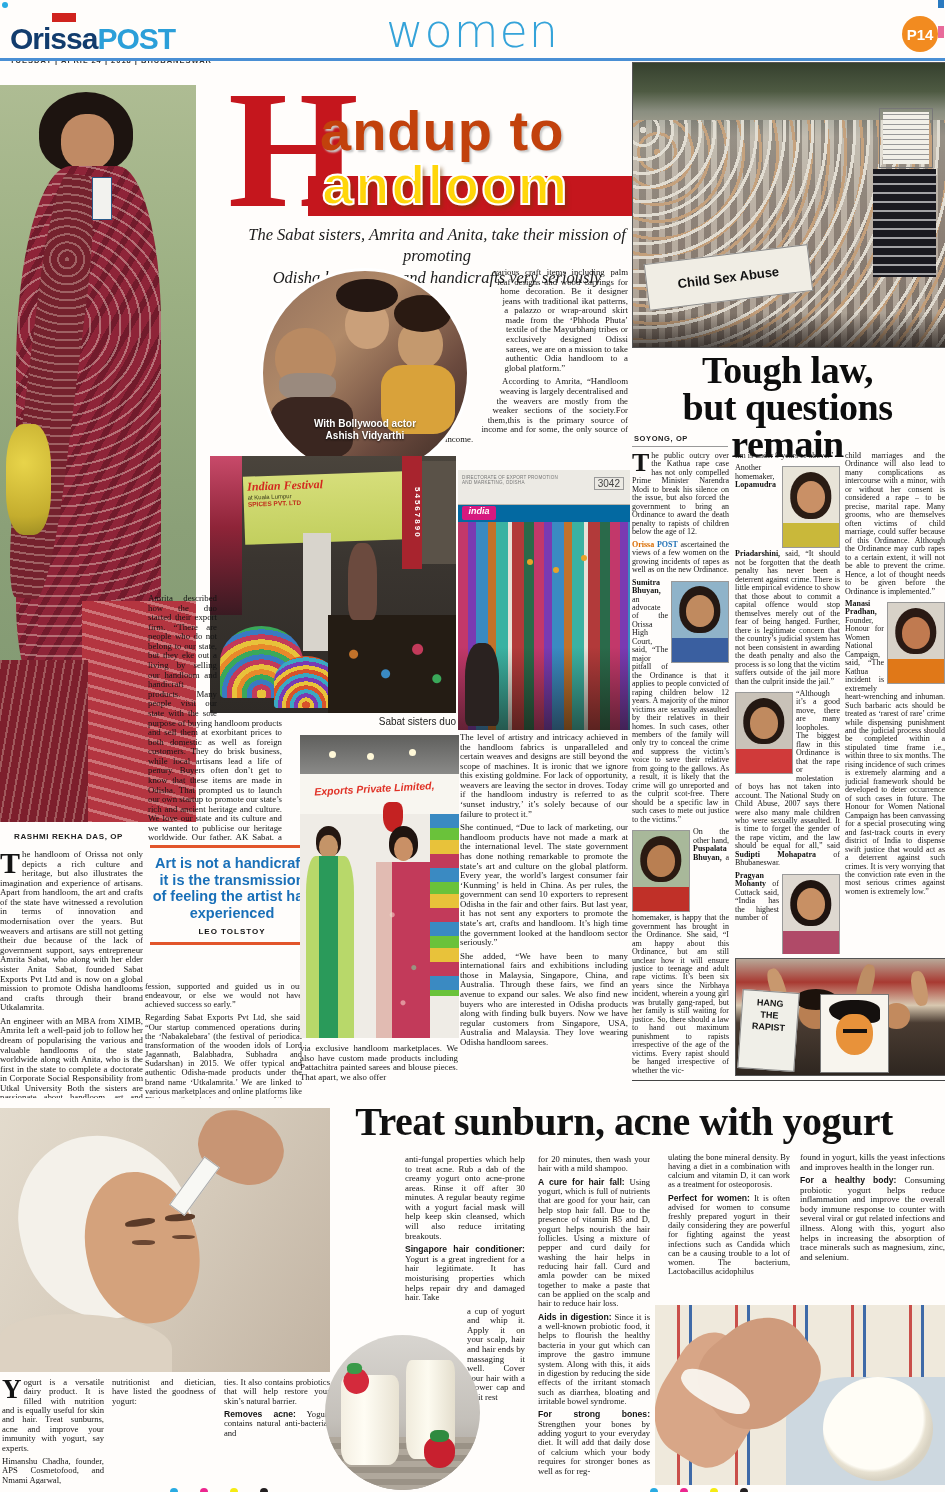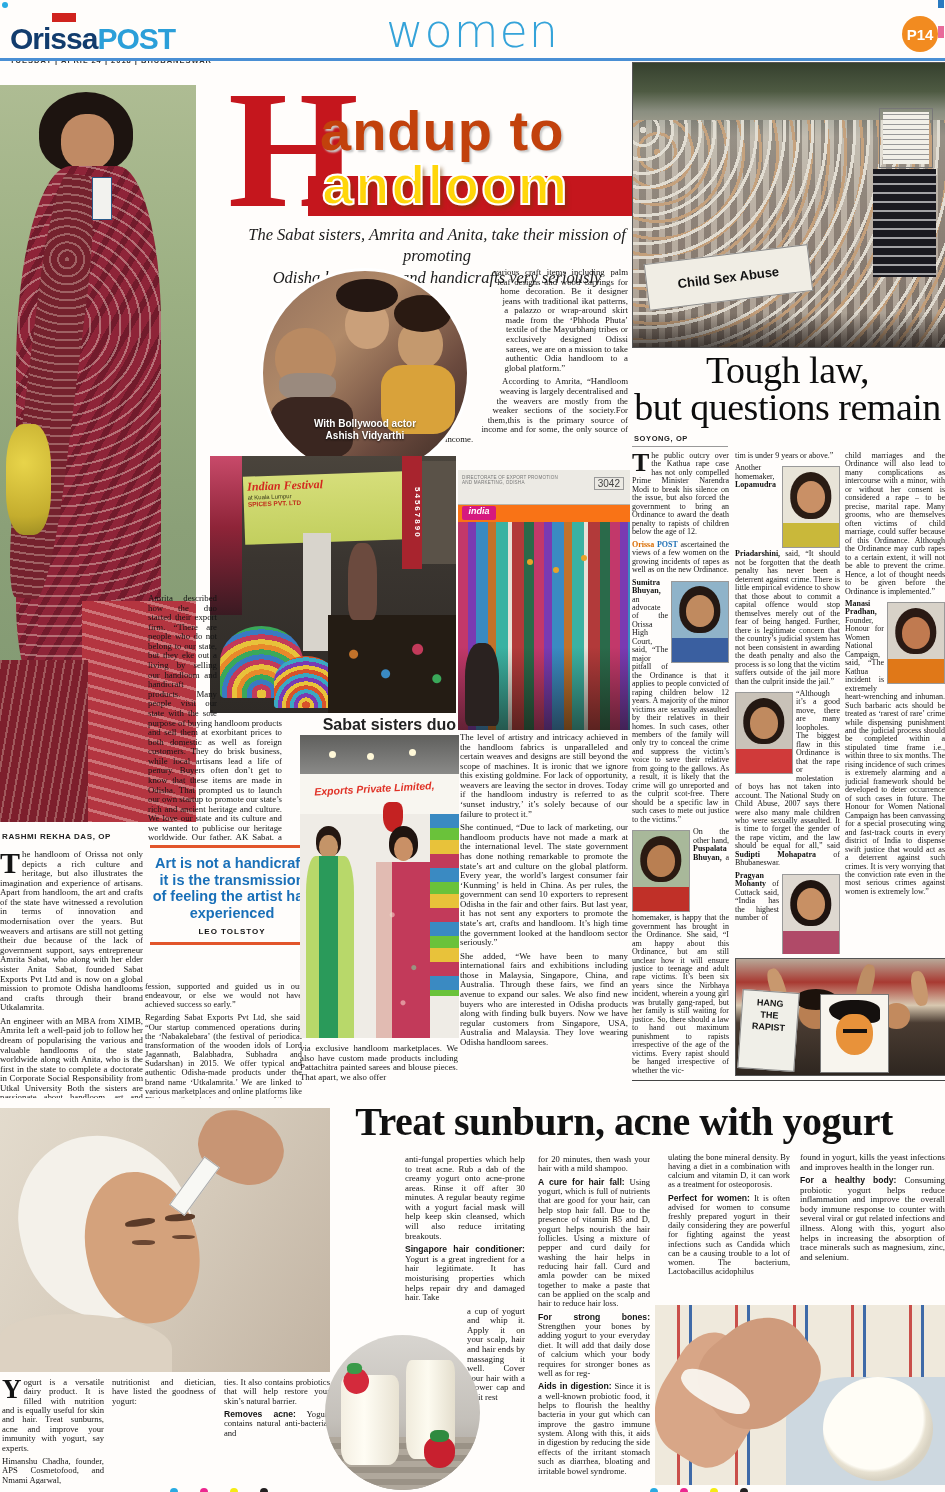--- a/index.html
+++ b/index.html
@@ -27,29 +27,29 @@
   .lead{font-family:"Liberation Sans",sans-serif;font-weight:bold;font-size:8.6px;}
   .byl{font-family:"Liberation Sans",sans-serif;font-weight:bold;font-size:8px;color:#222;letter-spacing:.6px;}
   
   .bigH{font-family:"Liberation Serif",serif;font-weight:900;font-size:168px;line-height:.85;color:#c5161d;}
   .hl1{font-family:"Liberation Sans",sans-serif;font-weight:900;font-size:56px;color:#c2410c;
        letter-spacing:1px;text-shadow:2px 2px 2px #c9c9c9;}
   .redband{background:#c5161d;height:40px;}
   .hl2{font-family:"Liberation Sans",sans-serif;font-weight:900;font-size:56px;color:#ffd60a;
        letter-spacing:2px;-webkit-text-stroke:2px #fff;text-shadow:3px 4px 4px rgba(110,60,0,.55);}
   .standfirst{font-style:italic;font-size:16.5px;line-height:1.3;text-align:center;color:#1c1c1c;}
-  .lawhead{font-weight:400;font-size:38px;line-height:.98;text-align:center;color:#0d0d0d;letter-spacing:-.5px;}
+  .lawhead{font-weight:700;font-size:38px;line-height:.98;text-align:center;color:#0d0d0d;letter-spacing:-.5px;}
   .yoghead{font-weight:bold;font-size:40px;text-align:center;color:#111;letter-spacing:-.5px;}
   
   .pq{border-top:3px solid #e2552b;border-bottom:3px solid #e2552b;padding:7px 2px 6px;text-align:center;}
   .pq .qt{font-family:"Liberation Sans",sans-serif;font-weight:bold;font-size:14.5px;line-height:1.15;color:#1a70b8;}
   .pq .qa{font-family:"Liberation Sans",sans-serif;font-weight:bold;font-size:8px;color:#111;
           letter-spacing:1px;margin-top:5px;}
   
-  .cap{font-family:"Liberation Sans",sans-serif;font-weight:bold;font-size:16px;color:#222;}
+  .cap{font-family:"Liberation Sans",sans-serif;font-weight:normal;font-size:10px;color:#222;}
   .capw{font-family:"Liberation Sans",sans-serif;font-weight:bold;font-size:10px;color:#fff;
         text-align:center;line-height:1.2;text-shadow:0 1px 2px rgba(0,0,0,.8);}
   
   .photo{overflow:hidden;}
   .bordered{border:1px solid #555;}
   .headshot{float:right;width:56px;height:80px;margin:2px 0 2px 3px;border:1px solid #999;
             position:relative;overflow:hidden;background:var(--bg);}
   .headshot.hl{float:left;margin:2px 3px 2px 0;}
   .hs-hair{position:absolute;left:50%;top:6%;width:74%;height:58%;transform:translateX(-50%);
            background:var(--hair);border-radius:50% 50% 45% 45%;}
@@ -135,35 +135,35 @@
     <div class="ab" style="left:38%;top:30%;width:11%;height:46%;background:#d8d4cc;"></div>
     <div class="ab" style="left:4%;bottom:6%;width:34%;height:28%;border-radius:50% 50% 6% 6%;
          background:repeating-radial-gradient(circle at 50% 95%,#e8c23a 0 5px,#c23a5a 5px 10px,#3a7ac2 10px 15px,#3aa85a 15px 20px,#e8892a 20px 25px);"></div>
     <div class="ab" style="left:26%;bottom:2%;width:26%;height:20%;border-radius:50% 50% 6% 6%;
          background:repeating-radial-gradient(circle at 50% 95%,#d8522a 0 4px,#e8c23a 4px 8px,#7a3ab2 8px 12px,#3aa8c2 12px 16px);"></div>
     <div class="ab" style="right:0;bottom:0;width:52%;height:38%;background:#241c14;background-image:radial-gradient(circle at 20% 40%,#c2722a 0 4px,transparent 5px),radial-gradient(circle at 45% 60%,#3a8ac2 0 4px,transparent 5px),radial-gradient(circle at 70% 35%,#c23a5a 0 5px,transparent 6px),radial-gradient(circle at 85% 65%,#3aa85a 0 4px,transparent 5px);"></div>
     <div class="ab" style="left:56%;top:34%;width:12%;height:30%;background:#6b4a3e;border-radius:40% 40% 20% 20%;"></div>
   </div>
   <div class="ab cap" style="left:320px;top:716px;width:136px;text-align:right;">Sabat sisters duo</div>
 
-  <div class="ab photo" style="left:458px;top:470px;width:172px;height:260px;background:#f97316;">
+  <div class="ab photo" style="left:458px;top:470px;width:172px;height:260px;background:#0369a1;">
     <div class="ab" style="left:0;top:0;width:100%;height:34px;background:#eceae4;border-bottom:1px solid #b8b4aa;">
       <div style="position:absolute;left:4px;top:5px;width:98px;font-size:4.6px;color:#777;font-family:'Liberation Sans',sans-serif;letter-spacing:.2px;">DIRECTORATE OF EXPORT PROMOTION AND MARKETING, ODISHA</div>
       <div style="position:absolute;right:6px;top:7px;font-size:10px;color:#444;border:1px solid #999;padding:0 3px;font-family:'Liberation Sans',sans-serif;">3042</div>
     </div>
     <div class="ab" style="left:4px;top:36px;width:34px;height:14px;background:#d6197f;border-radius:2px;color:#fff;font-style:italic;font-weight:bold;font-size:9px;text-align:center;font-family:'Liberation Sans',sans-serif;">india</div>
     <div class="ab" style="left:0;top:52px;width:100%;height:208px;
          background:repeating-linear-gradient(90deg,#c2386a 0 10px,#7a3ab2 10px 18px,#3a8ac2 18px 30px,#c2722a 30px 38px,#3ab2a2 38px 50px,#e8e2d8 50px 54px,#b23a3a 54px 66px,#2a6a4a 66px 76px);">
       <div style="position:absolute;left:0;bottom:0;width:100%;height:40%;background:linear-gradient(transparent,rgba(20,15,10,.55));"></div>
       <div style="position:absolute;left:4%;bottom:2%;width:20%;height:40%;background:#2a2220;border-radius:40% 40% 10% 10%;"></div>
       <div style="position:absolute;left:40%;top:18%;width:6px;height:6px;background:#e8a22a;border-radius:50%;box-shadow:26px 8px 0 #e8a22a,54px -4px 0 #e8a22a;"></div>
     </div>
   </div>
 
-  <div class="ab byl" style="left:2px;top:832px;width:136px;">RASHMI REKHA DAS, OP</div>
+  <div class="ab byl" style="left:14px;top:832px;width:136px;">RASHMI REKHA DAS, OP</div>
   <div class="ab bt" style="left:0;top:850px;width:143px;height:248px;overflow:hidden;">
     <p><span class="dc">T</span><span>he handloom of Orissa not only depicts a rich culture and heritage, but also illustrates the imagination and experience of artisans. Apart from handloom, the art and crafts of the state have witnessed a revolution in terms of innovation and modernisation over the years. But weavers and artisans are still not getting their due because of the lack of government support, says entrepreneur Amrita Sabat, who along with her elder sister Anita Sabat, founded Sabat Exports Pvt Ltd and is now on a global mission to promote Odisha handlooms and crafts through their brand Utkalamrita.</span></p>
     <p>An engineer with an MBA from XIMB, Amrita left a well-paid job to follow her dream of popularising the various and valuable handlooms of the state worldwide along with Anita, who is the first in the state to complete a doctorate in Corporate Social Responsibility from Utkal University Both the sisters are passionate about handloom, art and crafts.</p>
   </div>
 
   <div class="ab bt" style="left:148px;top:594px;width:134px;height:246px;overflow:hidden;">
     <span class="rspacer"></span>
     <p>Amrita described how the duo started their export firm. “There are people who do not belong to our state, but they eke out a living by selling our handloom and handicraft products. Many people visit our state with the sole purpose of buying handloom products and sell them at exorbitant prices to both domestic as well as foreign customers. They do brisk business, while local artisans lead a life of penury. Buyers often don’t get to know that these items are made in Odisha. That prompted us to launch our own startup to promote our state’s rich and ancient heritage and culture. We love our state and its culture and we wanted to publicise our heritage worldwide. Our father, AK Sabat, a chartered accountant by pro-</p>
   </div>
 
@@ -330,22 +330,22 @@
   </div>
 
   <div class="ab bt" style="left:405px;top:1155px;width:120px;">
     <p>anti-fungal properties which help to treat acne. Rub a dab of the creamy yogurt onto acne-prone areas. Rinse it off after 30 minutes. A regular beauty regime with a yogurt facial mask will help keep skin cleansed, which will also reduce irritating breakouts.</p>
     <p><span class="lead">Singapore hair conditioner:</span><span> Yogurt is a great ingredient for a hair legitimate. It has moisturising properties which helps repair dry and damaged hair. Take</span></p>
     <div class="narrow">a cup of yogurt and whip it. Apply it on your scalp, hair and hair ends by massaging it well. Cover your hair with a shower cap and let it rest</div>
   </div>
   <div class="ab bt" style="left:538px;top:1155px;width:112px;height:332px;overflow:hidden;font-size:8.6px;">
     <p>for 20 minutes, then wash your hair with a mild shampoo.</p>
     <p><span class="lead">A cure for hair fall:</span><span> Using yogurt, which is full of nutrients that are good for your hair, can help stop hair fall. Due to the presence of vitamin B5 and D, yogurt helps nourish the hair follicles. Using a mixture of pepper and curd daily for washing the hair helps in reducing hair fall. Curd and amla powder can be mixed together to make a paste that can be applied on the scalp and hair to reduce hair loss.</span></p>
+    <p><span class="lead">Aids in digestion:</span><span> Since it is a well-known probiotic food, it helps to flourish the healthy bacteria in your gut which can improve the gastro immune system. Along with this, it aids in digestion by reducing the side effects of the irritant stomach such as diarrhea, bloating and irritable bowel syndrome.</span></p>
     <p><span class="lead">For strong bones:</span><span> Strengthen your bones by adding yogurt to your everyday diet. It will add that daily dose of calcium which your body requires for stronger bones as well as for reg-</span></p>
-    <p><span class="lead">Aids in digestion:</span><span> Since it is a well-known probiotic food, it helps to flourish the healthy bacteria in your gut which can improve the gastro immune system. Along with this, it aids in digestion by reducing the side effects of the irritant stomach such as diarrhea, bloating and irritable bowel syndrome.</span></p>
   </div>
   <div class="ab bt" style="left:668px;top:1153px;width:122px;height:148px;overflow:hidden;font-size:8.4px;">
     <p>ulating the bone mineral density. By having a diet in a combination with calcium and vitamin D, it can work as a treatment for osteoporosis.</p>
     <p><span class="lead">Perfect for women:</span><span> It is often advised for women to consume freshly prepared yogurt in their daily considering they are powerful for fighting against the yeast infections such as Candida which can be a causing trouble to a lot of women. The bacterium, Lactobacillus acidophilus</span></p>
   </div>
   <div class="ab bt" style="left:800px;top:1153px;width:145px;height:148px;overflow:hidden;">
     <p>found in yogurt, kills the yeast infections and improves health in the longer run.</p>
     <p><span class="lead">For a healthy body:</span><span> Consuming probiotic yogurt helps reduce inflammation and improve the overall body immune response to counter with several viral or gut related infections and illness. Along with this, yogurt also helps in increasing the absorption of trace minerals such as magnesium, zinc, and selenium.</span></p>
   </div>
 

